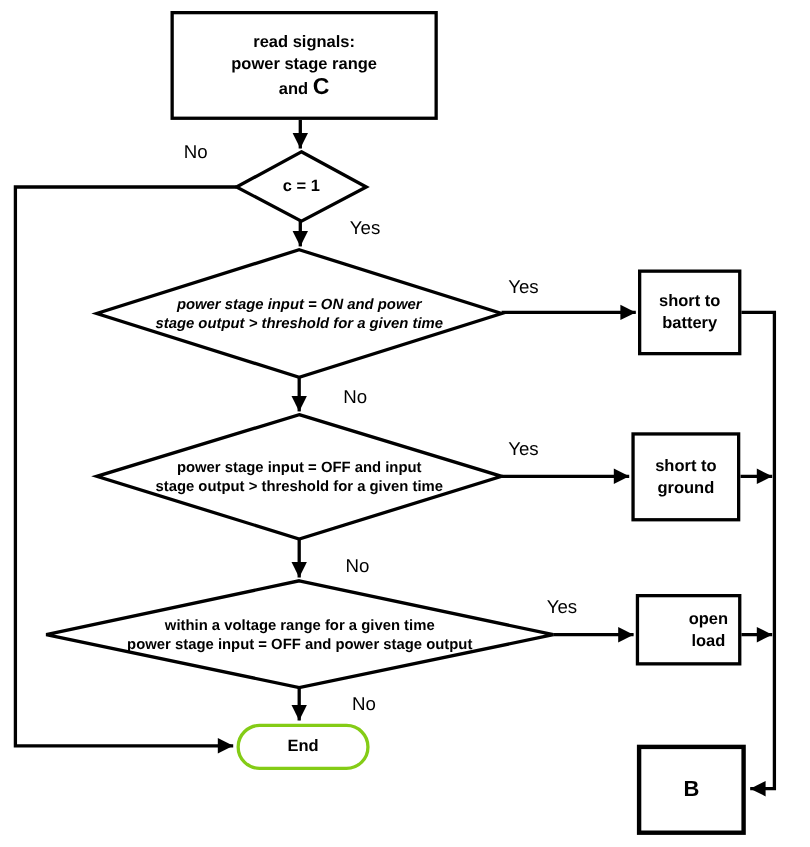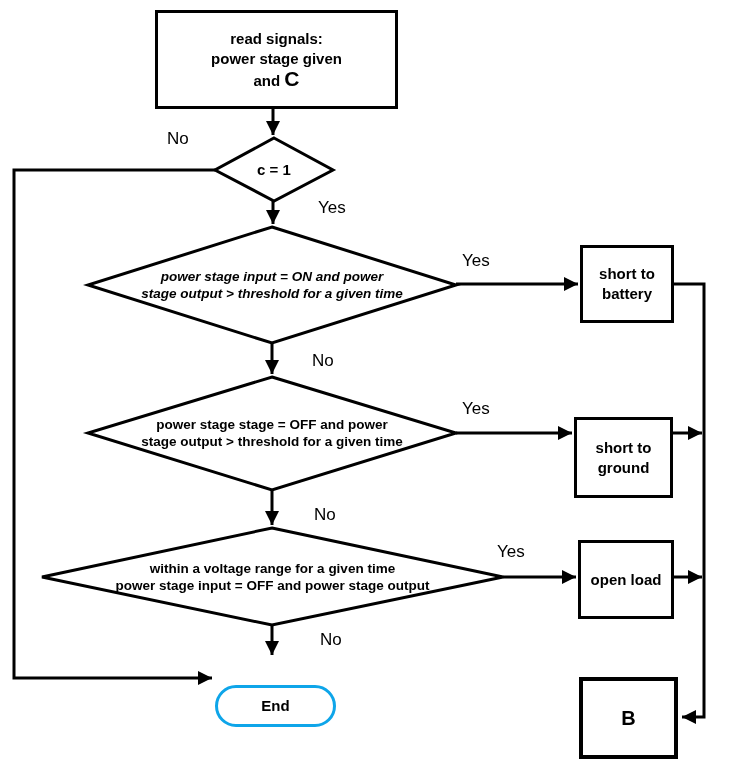--- a/index.html
+++ b/index.html
@@ -22,21 +22,21 @@
     align-items: center;
     justify-content: center;
     text-align: center;
     font-weight: bold;
     font-size: 15px;
     line-height: 20px;
     background: #ffffff;
   }
   .rect    { border: 3px solid #000; }
   .rect-b  { border: 4px solid #000; }
-  .stadium { border: 3px solid #0ea5e9; border-radius: 22px; margin-top: 27px; }
+  .stadium { border: 3px solid #84cc16; border-radius: 22px; }
 
   .dlabel {
     position: absolute;
     text-align: center;
     font-weight: bold;
     font-size: 13.5px;
     line-height: 17px;
   }
   .dlabel-big {
     position: absolute;
@@ -92,53 +92,53 @@
     <polyline points="673,284 704,284 704,717 682,717" fill="none" stroke="#000" stroke-width="3" marker-end="url(#arrow)"></polyline>
 
     <polygon points="274,138 333,170 274,201 215,170" fill="#fff" stroke="#000" stroke-width="3"></polygon>
     <polygon points="272,227 456,285 272,343 88,285" fill="#fff" stroke="#000" stroke-width="3"></polygon>
     <polygon points="272,377 456,433 272,490 88,433" fill="#fff" stroke="#000" stroke-width="3"></polygon>
     <polygon points="272,528 503,577 272,625 42,577" fill="#fff" stroke="#000" stroke-width="3"></polygon>
   </svg>
 
   <div class="node rect" style="left:155px; top:10px; width:243px; height:99px;">
     <div>read signals:</div>
-    <div>power stage given</div>
+    <div>power stage range</div>
     <div><span>and </span><span class="big-c">C</span></div>
   </div>
 
   <div class="node rect" style="left:580px; top:245px; width:94px; height:78px;text-align:center;">
     <div style="width:62px;">short to battery</div>
   </div>
 
-  <div class="node rect" style="left:574px; top:393px; width:99px; height:81px;margin-top:24px;">
+  <div class="node rect" style="left:574px; top:393px; width:99px; height:81px;">
     <div style="width:62px;">short to ground</div>
   </div>
 
-  <div class="node rect" style="left:578px; top:540px; width:96px; height:79px;">
+  <div class="node rect" style="left:578px; top:540px; width:96px; height:65px;padding-left:36px;">
     <div>open load</div>
   </div>
 
   <div class="node stadium" style="left:215px; top:658px; width:121px; height:42px;">
     <div>End</div>
   </div>
 
   <div class="node rect-b b-font" style="left:579px; top:677px; width:99px; height:82px;">
     <div>B</div>
   </div>
 
   <div class="dlabel-big" style="left:215px; top:139px; width:118px; height:61px;">c = 1</div>
 
   <div class="dlabel" style="left:88px; top:268px; width:368px;font-style:italic;">
     <div>power stage input = ON and power</div>
     <div>stage output &gt; threshold for a given time</div>
   </div>
 
   <div class="dlabel" style="left:88px; top:416px; width:368px;">
-    <div>power stage stage = OFF and power</div>
+    <div>power stage input = OFF and input</div>
     <div>stage output &gt; threshold for a given time</div>
   </div>
 
   <div class="dlabel" style="left:42px; top:560px; width:461px;">
     <div>within a voltage range for a given time</div>
     <div>power stage input = OFF and power stage output</div>
   </div>
 
   <div class="elabel" style="left:167px; top:129px;">No</div>
   <div class="elabel" style="left:318px; top:198px;">Yes</div>

